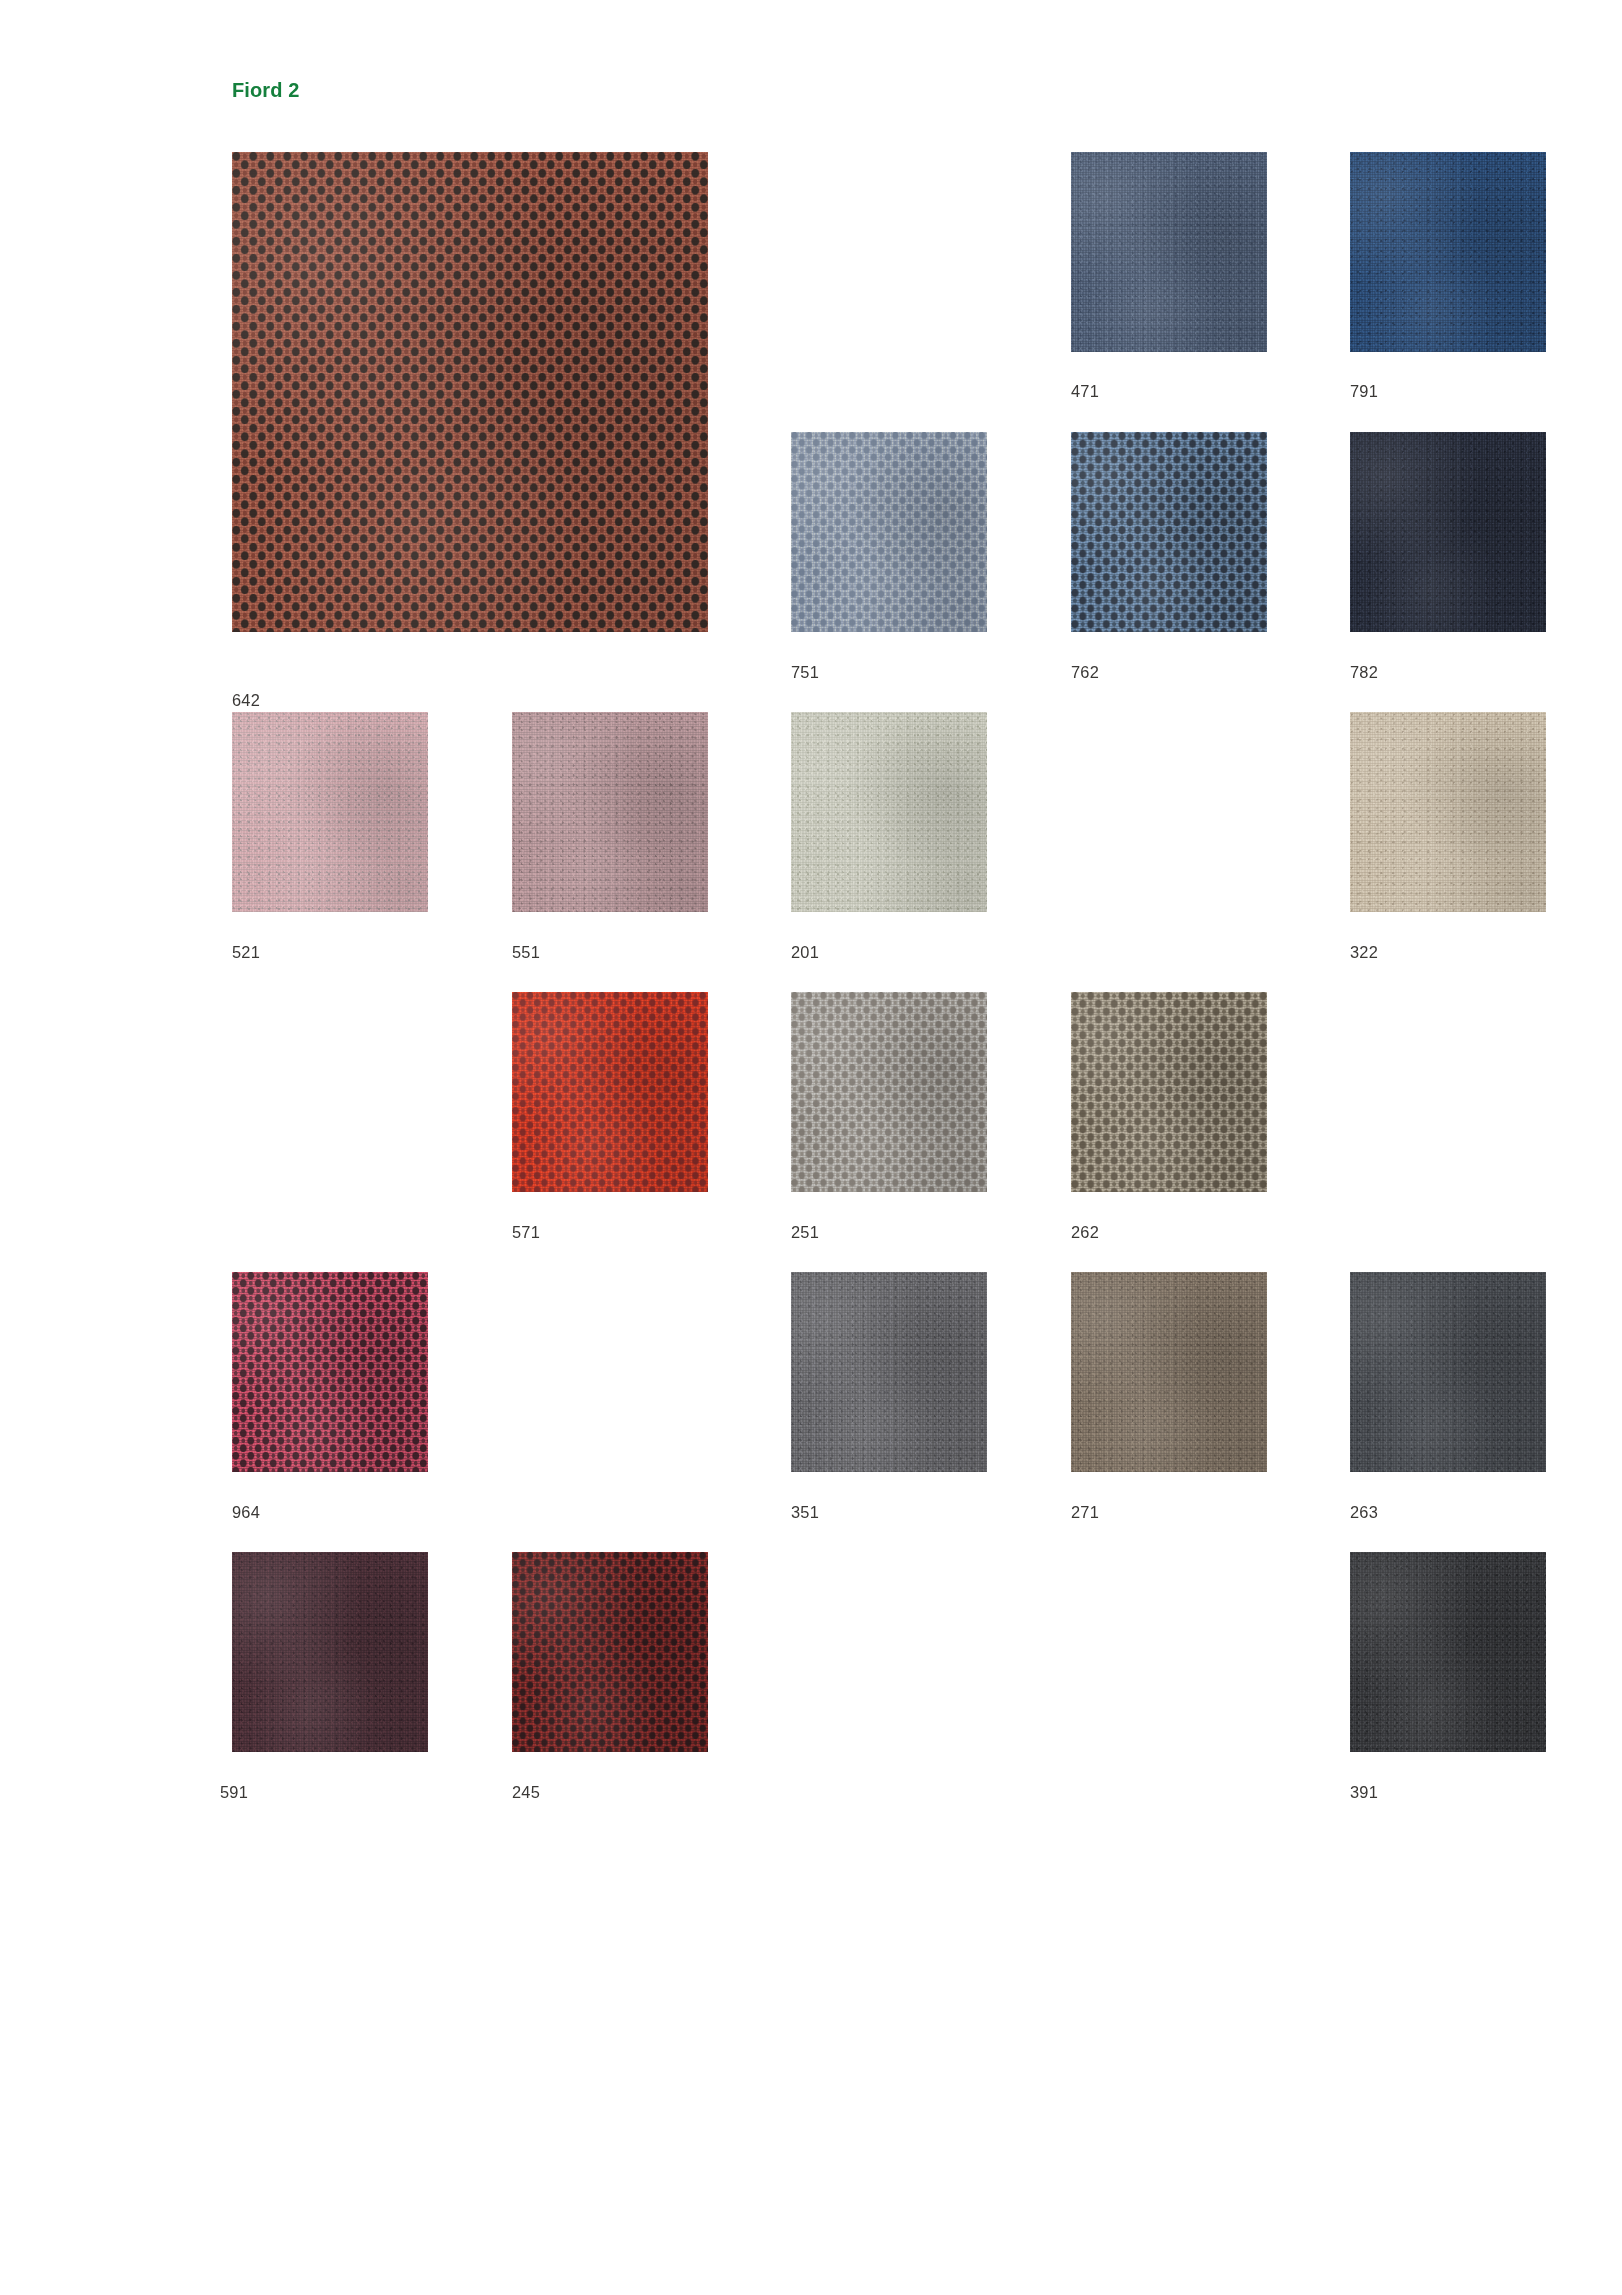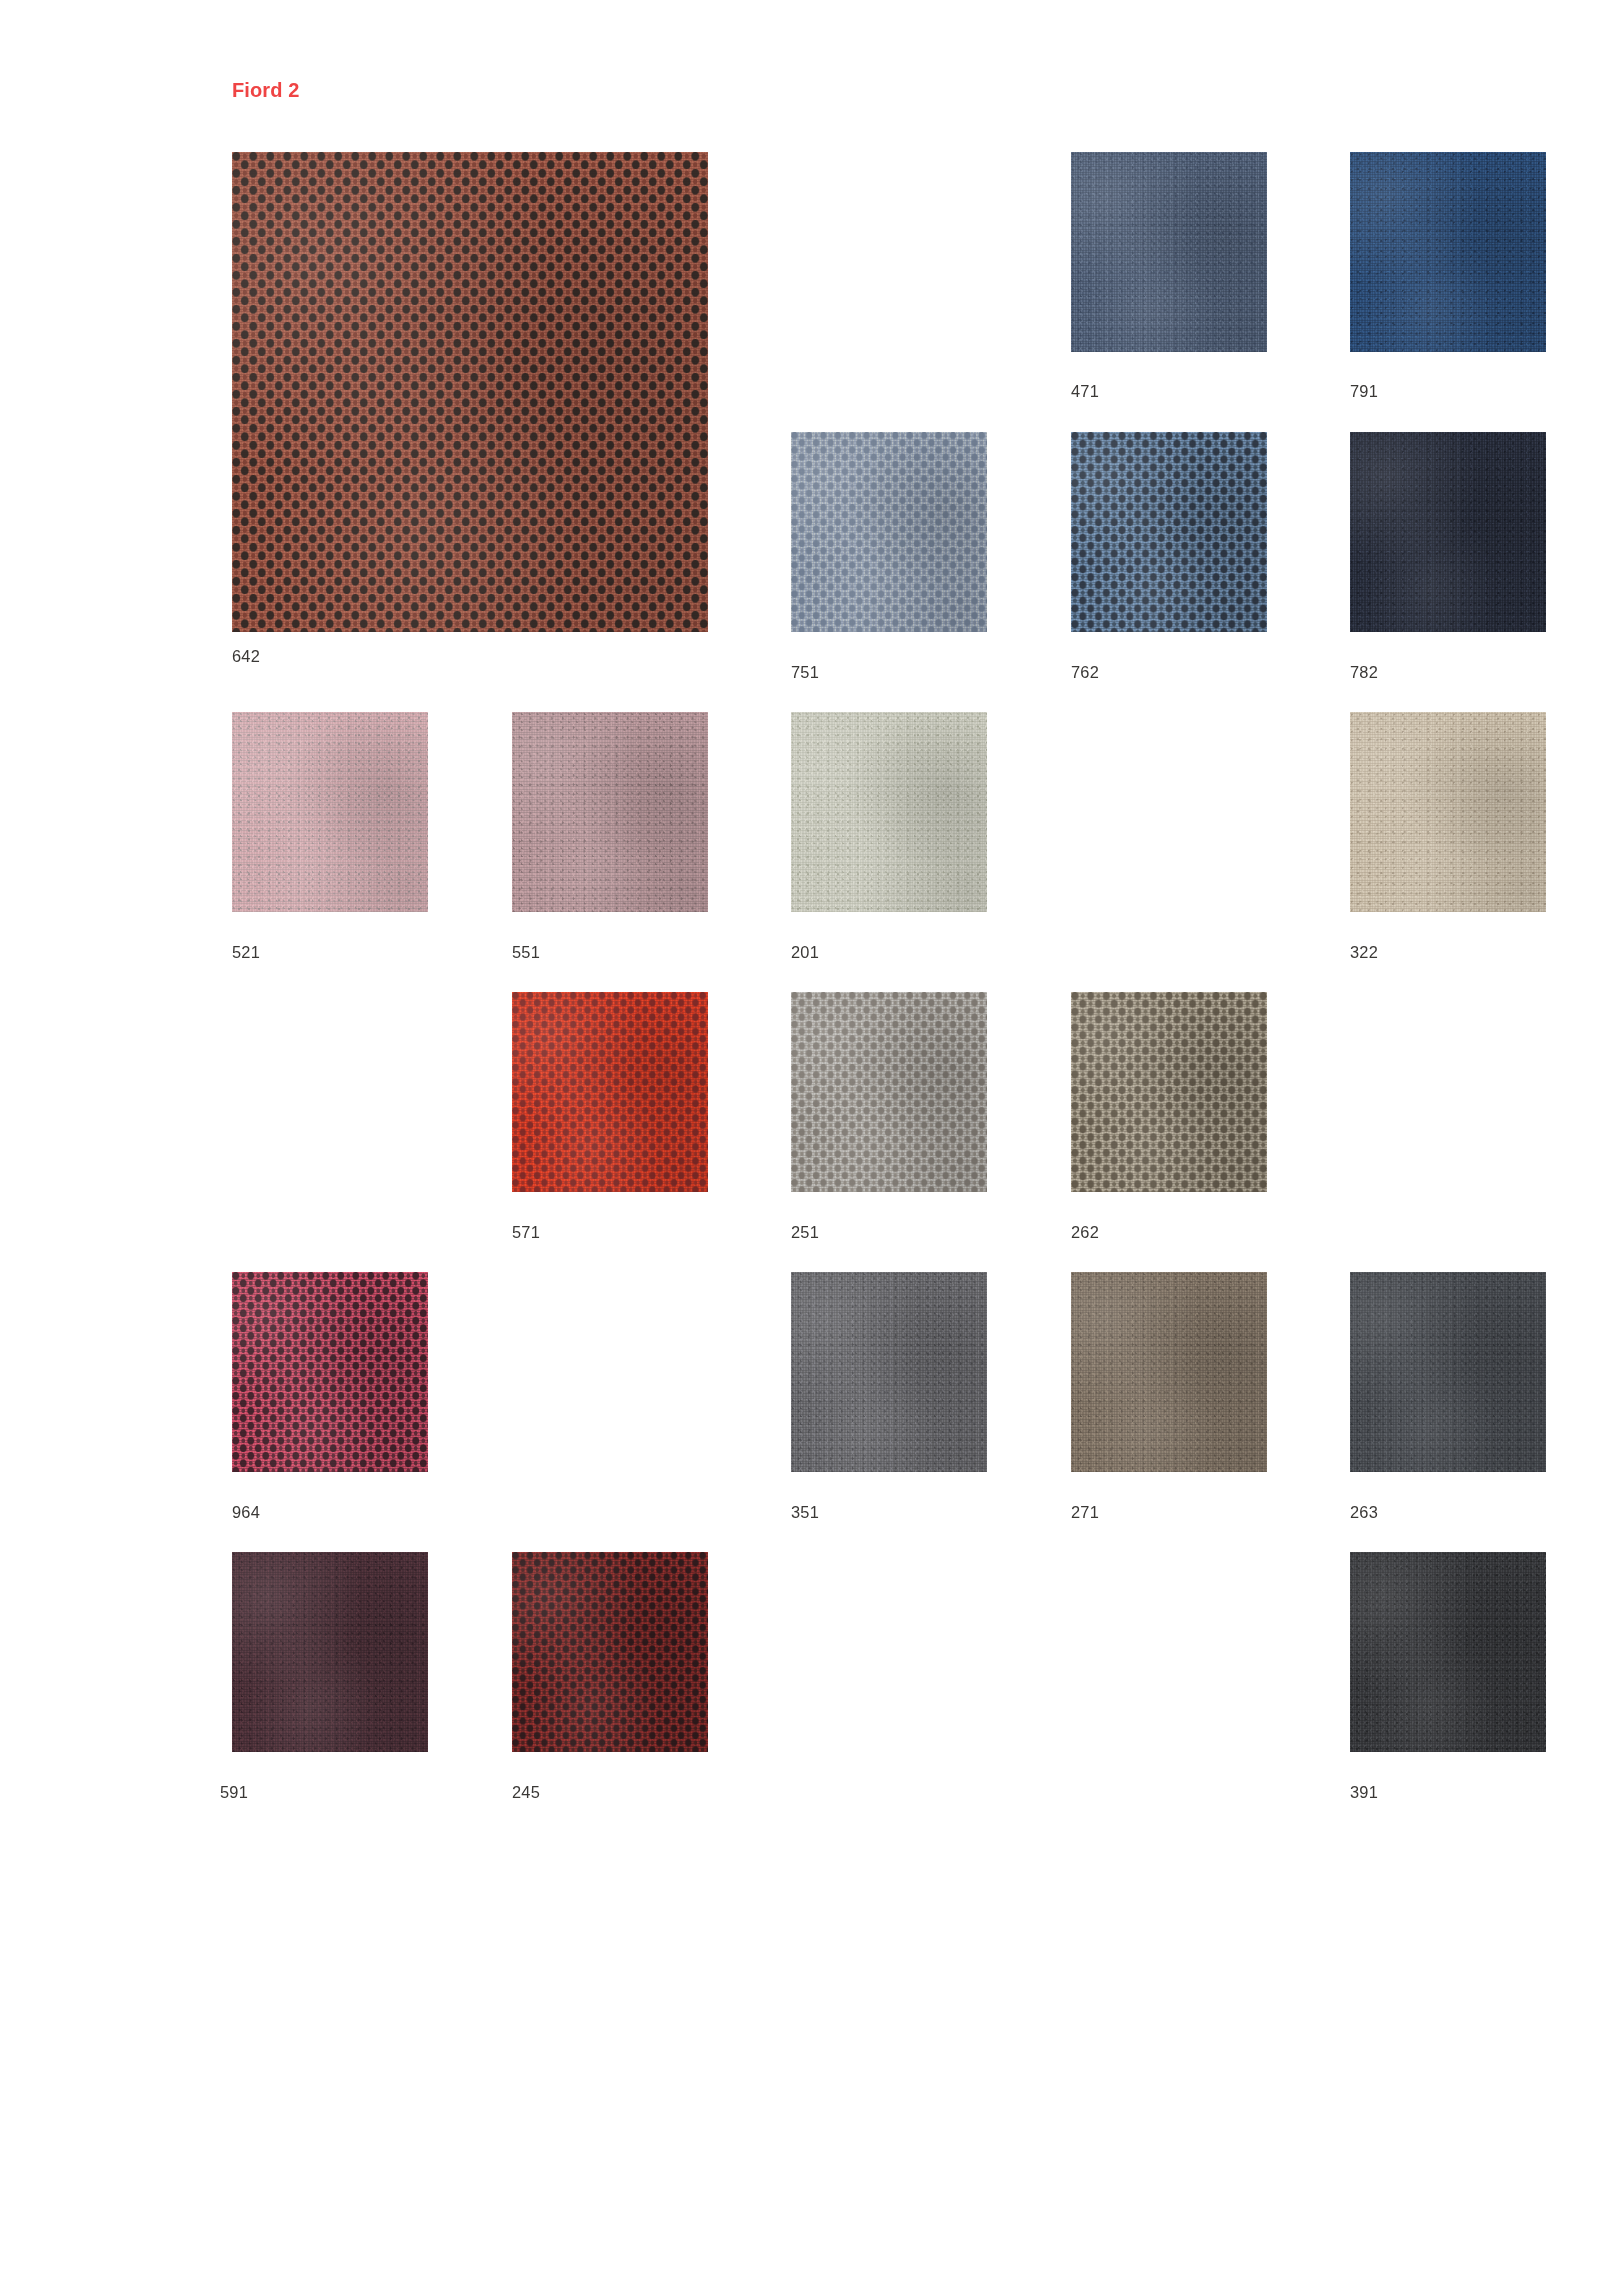--- a/index.html
+++ b/index.html
@@ -21,21 +21,21 @@
   }
 
   
   #page-title {
     position: absolute;
     left: 232px;
     top: 80px;
     font-size: 20px;
     font-weight: bold;
     letter-spacing: 0.1px;
-    color: #ef4444;
+    color: #15803d;
     line-height: 1;
   }
 
   
   #swatch-grid {
     position: absolute;
     left: 0;
     top: 0;
     width: 1623px;
     height: 2295px;
@@ -81,21 +81,21 @@
 
   <div id="swatch-grid">
       <div class="swatch-cell" style="left: 232px; top: 152px; width: 476px; height: 480px;">
         <div class="swatch-tile" title="642" style="background-color: rgb(163, 92, 75);">
           <div class="weave-warp" style="background-image: repeating-linear-gradient(90deg, rgb(184, 111, 87) 0px, rgb(184, 111, 87) 1px, rgba(0, 0, 0, 0) 1px, rgba(0, 0, 0, 0) 2.6px); opacity: 0.55;"></div>
           <div class="weave-weft" style="background-image: repeating-linear-gradient(0deg, rgb(125, 63, 51) 0px, rgb(125, 63, 51) 1px, rgba(0, 0, 0, 0) 1px, rgba(0, 0, 0, 0) 2.6px); opacity: 0.45;"></div>
           <div class="weave-dots" style="background-image: radial-gradient(5.8px 6.8px at 25% 25%, rgb(46, 39, 36) 0%, rgb(46, 39, 36) 55%, rgba(0, 0, 0, 0) 78%), radial-gradient(5.8px 6.8px at 75% 75%, rgb(46, 39, 36) 0%, rgb(46, 39, 36) 55%, rgba(0, 0, 0, 0) 78%), radial-gradient(3.1px 3.7px at 75% 25%, rgb(125, 63, 51) 0%, rgb(125, 63, 51) 55%, rgba(0, 0, 0, 0) 80%), radial-gradient(3.1px 3.7px at 25% 75%, rgb(125, 63, 51) 0%, rgb(125, 63, 51) 55%, rgba(0, 0, 0, 0) 80%); background-size: 17px 17px; opacity: 0.92;"></div>
           <div class="weave-noise" style="background-image: radial-gradient(at 18% 22%, rgba(255, 255, 255, 0.1), rgba(0, 0, 0, 0) 42%), radial-gradient(at 78% 38%, rgba(0, 0, 0, 0.12), rgba(0, 0, 0, 0) 46%), radial-gradient(at 40% 78%, rgba(255, 255, 255, 0.07), rgba(0, 0, 0, 0) 40%), radial-gradient(at 88% 88%, rgba(0, 0, 0, 0.1), rgba(0, 0, 0, 0) 44%);"></div>
         </div>
       </div>
-      <div class="swatch-label" style="left: 232px; top: 648px;">642</div>
+      <div class="swatch-label" style="left: 232px; top: 692px;">642</div>
       <div class="swatch-cell" style="left: 1071px; top: 152px; width: 196px; height: 200px;">
         <div class="swatch-tile" title="771" style="background-color: rgb(78, 93, 117);">
           <div class="weave-warp" style="background-image: repeating-linear-gradient(90deg, rgb(108, 124, 148) 0px, rgb(108, 124, 148) 1px, rgba(0, 0, 0, 0) 1px, rgba(0, 0, 0, 0) 2.6px); opacity: 0.55;"></div>
           <div class="weave-weft" style="background-image: repeating-linear-gradient(0deg, rgb(59, 71, 89) 0px, rgb(59, 71, 89) 1px, rgba(0, 0, 0, 0) 1px, rgba(0, 0, 0, 0) 2.6px); opacity: 0.45;"></div>
           <div class="weave-dots" style="background-image: radial-gradient(circle at 20% 30%, rgb(57, 70, 92) 0px, rgb(57, 70, 92) 0.9px, rgba(0, 0, 0, 0) 1px), radial-gradient(circle at 70% 65%, rgb(57, 70, 92) 0px, rgb(57, 70, 92) 1px, rgba(0, 0, 0, 0) 1.2px), radial-gradient(circle at 45% 85%, rgb(108, 124, 148) 0px, rgb(108, 124, 148) 0.9px, rgba(0, 0, 0, 0) 1px), radial-gradient(circle at 88% 15%, rgb(108, 124, 148) 0px, rgb(108, 124, 148) 0.8px, rgba(0, 0, 0, 0) 0.9px); background-size: 7.9px 7.9px, 10.8px 9.5px, 6.5px 8.6px, 12.6px 6px; opacity: 0.85;"></div>
           <div class="weave-noise" style="background-image: radial-gradient(at 18% 22%, rgba(255, 255, 255, 0.1), rgba(0, 0, 0, 0) 42%), radial-gradient(at 78% 38%, rgba(0, 0, 0, 0.12), rgba(0, 0, 0, 0) 46%), radial-gradient(at 40% 78%, rgba(255, 255, 255, 0.07), rgba(0, 0, 0, 0) 40%), radial-gradient(at 88% 88%, rgba(0, 0, 0, 0.1), rgba(0, 0, 0, 0) 44%);"></div>
         </div>
       </div>
       <div class="swatch-label" style="left: 1071px; top: 383px;">471</div>
       <div class="swatch-cell" style="left: 1350px; top: 152px; width: 196px; height: 200px;">

